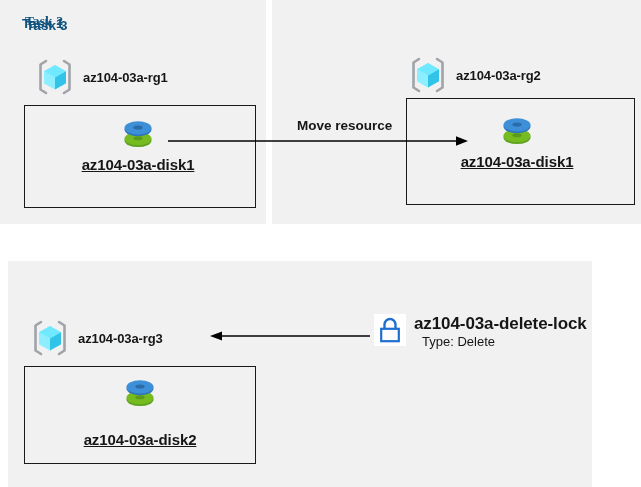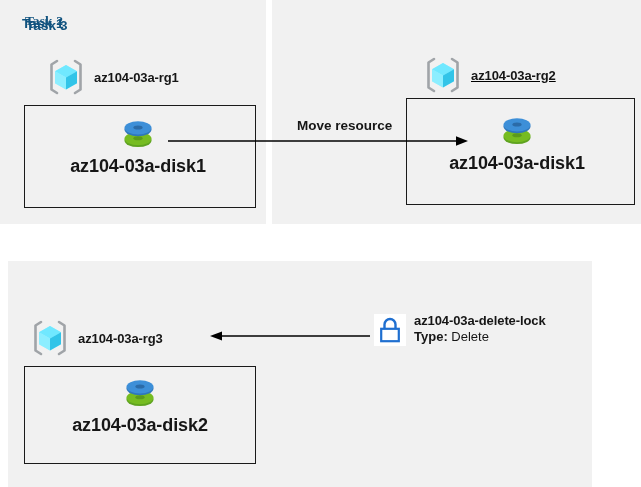--- a/index.html
+++ b/index.html
@@ -51,73 +51,74 @@
 
   
   .node {
     position: absolute;
     display: flex;
     flex-direction: column;
     align-items: center;
     white-space: nowrap;
   }
   .node-caption {
-    font-size: 18px;
+    font-size: 15px;
     font-weight: bold;
     color: #161616;
     letter-spacing: -0.1px;
     margin-top: 2px;
+    text-decoration: underline;
   }
   #node-disk1-t1 { left: 78px;  top: 116px; width: 120px; }
   #node-disk1-t2 { left: 457px; top: 113px; width: 120px; }
-  #node-disk2-t3 { left: 80px;  top: 375px; width: 120px; }
+  #node-disk2-t3 { left: 80px;  top: 375px; width: 120px; gap: 16px; }
 
   
   .rg-row {
     position: absolute;
     display: flex;
     flex-direction: row;
     align-items: center;
     white-space: nowrap;
   }
   .rg-label {
     font-size: 13px;
     font-weight: bold;
     color: #161616;
     letter-spacing: -0.1px;
     margin-left: 8px;
   }
-  #rg-row-1 { left: 46px;  top: 57px; justify-content: space-between; }
-  #rg-row-2 { left: 423px; top: 55px; text-decoration: underline; }
+  #rg-row-1 { left: 35px;  top: 57px; justify-content: space-between; }
+  #rg-row-2 { left: 408px; top: 55px; }
   #rg-row-3 { left: 30px;  top: 318px; }
 
   
   #lock-row {
     position: absolute;
     left: 374px;
     top: 314px;
     display: flex;
     flex-direction: row;
     align-items: flex-start;
   }
   .lock-text { margin-left: 8px; line-height: 1.15; }
   .lock-name {
-    font-size: 13px;
+    font-size: 17px;
     font-weight: bold;
     color: #161616;
     letter-spacing: -0.1px;
     white-space: nowrap;
   }
   .lock-type {
     font-size: 13px;
     color: #161616;
     white-space: nowrap;
     margin-top: 1px;
   }
-  .lock-type b { font-weight: bold; }
+  .lock-type b { font-weight: normal; margin-left: 8px; }
 
   
   .arrow-svg { position: absolute; overflow: visible; }
   #arrow-move  { left: 168px; top: 126px; }
   #arrow-lock  { left: 210px; top: 325px; }
 
   .arrow-label {
     position: absolute;
     font-size: 13.5px;
     font-weight: bold;

